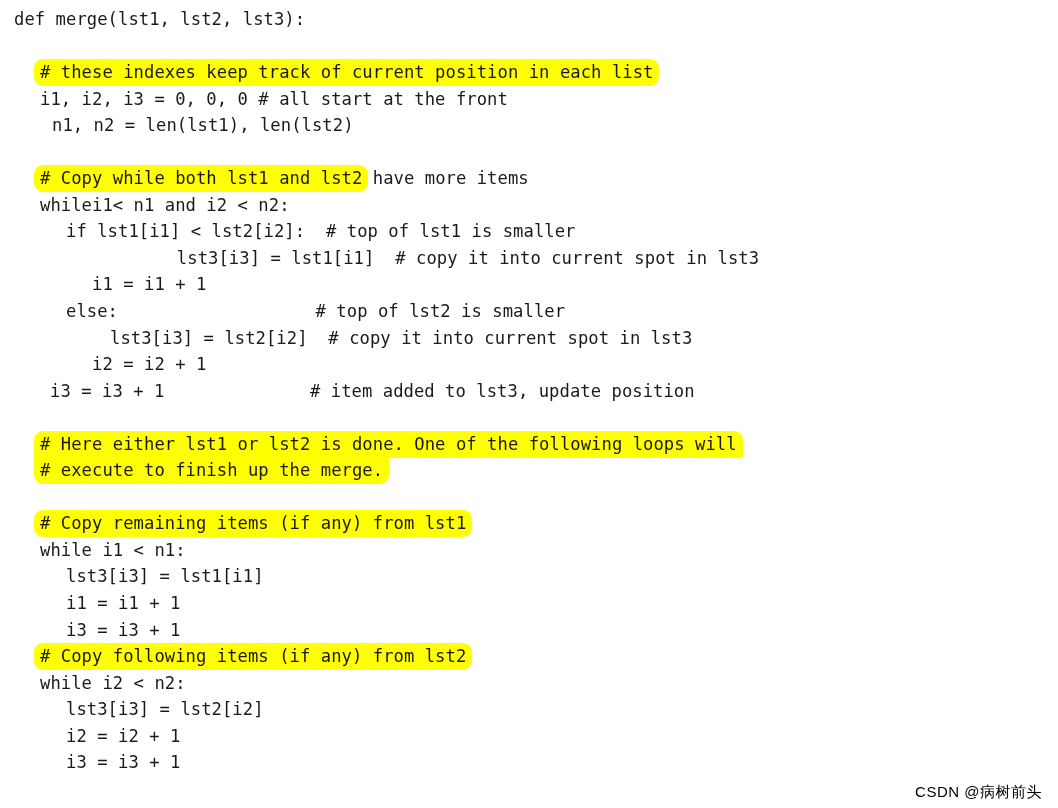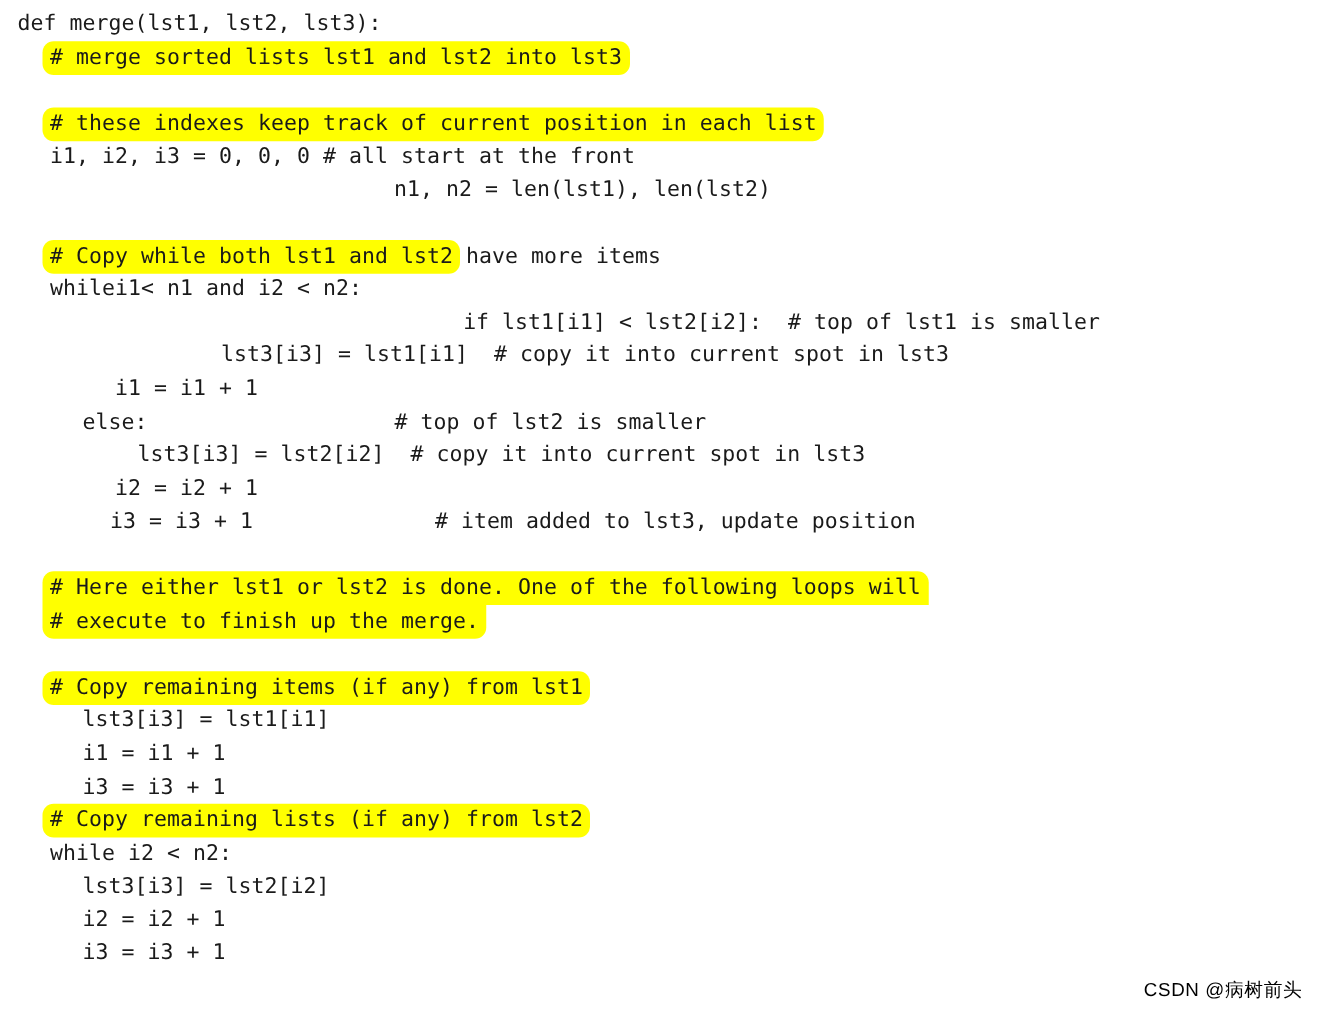--- a/index.html
+++ b/index.html
@@ -73,43 +73,43 @@
     color: #000000;
     letter-spacing: 0.5px;
     user-select: none;
   }
 </style>
 </head>
 <body>
 
 <div id="code-block">
     <div class="code-line" style="padding-left: 14px;"><span class="seg">def merge(lst1, lst2, lst3):</span></div>
-    <div class="code-line" style="padding-left: 40px;"><span class="seg hl"># merge sorted lists lst1 and lst2 into lst3</span></div>
     <div class="code-line blank-line" style="padding-left: 14px;"></div>
     <div class="code-line" style="padding-left: 40px;"><span class="seg hl"># these indexes keep track of current position in each list</span></div>
     <div class="code-line" style="padding-left: 40px;"><span class="seg">i1, i2, i3 = 0, 0, 0 # all start at the front</span></div>
-    <div class="code-line" style="padding-left: 52px; text-align: center;"><span class="seg">n1, n2 = len(lst1), len(lst2)</span></div>
+    <div class="code-line" style="padding-left: 52px;"><span class="seg">n1, n2 = len(lst1), len(lst2)</span></div>
     <div class="code-line blank-line" style="padding-left: 14px;"></div>
     <div class="code-line" style="padding-left: 40px;"><span class="seg hl"># Copy while both lst1 and lst2</span><span class="seg"> have more items</span></div>
     <div class="code-line" style="padding-left: 40px;"><span class="seg">whilei1&lt; n1 and i2 &lt; n2:</span></div>
-    <div class="code-line" style="padding-left: 66px; text-align: right;"><span class="seg">if lst1[i1] &lt; lst2[i2]:  # top of lst1 is smaller</span></div>
+    <div class="code-line" style="padding-left: 66px;"><span class="seg">if lst1[i1] &lt; lst2[i2]:  # top of lst1 is smaller</span></div>
     <div class="code-line" style="padding-left: 56px; text-align: center;"><span class="seg">lst3[i3] = lst1[i1]  # copy it into current spot in lst3</span></div>
     <div class="code-line" style="padding-left: 92px;"><span class="seg">i1 = i1 + 1</span></div>
     <div class="code-line" style="padding-left: 66px;"><span class="seg">else:                   # top of lst2 is smaller</span></div>
     <div class="code-line" style="padding-left: 92px; margin-left: 18px;"><span class="seg">lst3[i3] = lst2[i2]  # copy it into current spot in lst3</span></div>
     <div class="code-line" style="padding-left: 92px;"><span class="seg">i2 = i2 + 1</span></div>
-    <div class="code-line" style="padding-left: 88px;"><span class="seg">i3 = i3 + 1              # item added to lst3, update position</span></div>
+    <div class="code-line" style="padding-left: 50px;"><span class="seg">i3 = i3 + 1              # item added to lst3, update position</span></div>
     <div class="code-line blank-line" style="padding-left: 14px;"></div>
     <div class="code-line" style="padding-left: 40px;"><span class="seg hl hl-top"># Here either lst1 or lst2 is done. One of the following loops will</span></div>
     <div class="code-line" style="padding-left: 40px;"><span class="seg hl hl-bot"># execute to finish up the merge.</span></div>
     <div class="code-line blank-line" style="padding-left: 14px;"></div>
     <div class="code-line" style="padding-left: 40px;"><span class="seg hl"># Copy remaining items (if any) from lst1</span></div>
+    <div class="code-line" style="padding-left: 40px;"><span class="seg">while i1 &lt; n1:</span></div>
     <div class="code-line" style="padding-left: 66px;"><span class="seg">lst3[i3] = lst1[i1]</span></div>
     <div class="code-line" style="padding-left: 66px;"><span class="seg">i1 = i1 + 1</span></div>
     <div class="code-line" style="padding-left: 66px;"><span class="seg">i3 = i3 + 1</span></div>
-    <div class="code-line" style="padding-left: 40px;"><span class="seg hl"># Copy remaining lists (if any) from lst2</span></div>
+    <div class="code-line" style="padding-left: 40px;"><span class="seg hl"># Copy following items (if any) from lst2</span></div>
     <div class="code-line" style="padding-left: 40px;"><span class="seg">while i2 &lt; n2:</span></div>
     <div class="code-line" style="padding-left: 66px;"><span class="seg">lst3[i3] = lst2[i2]</span></div>
     <div class="code-line" style="padding-left: 66px;"><span class="seg">i2 = i2 + 1</span></div>
     <div class="code-line" style="padding-left: 66px;"><span class="seg">i3 = i3 + 1</span></div>
   </div>
 
 <div id="watermark">CSDN @病树前头</div>
 
 </body></html>

